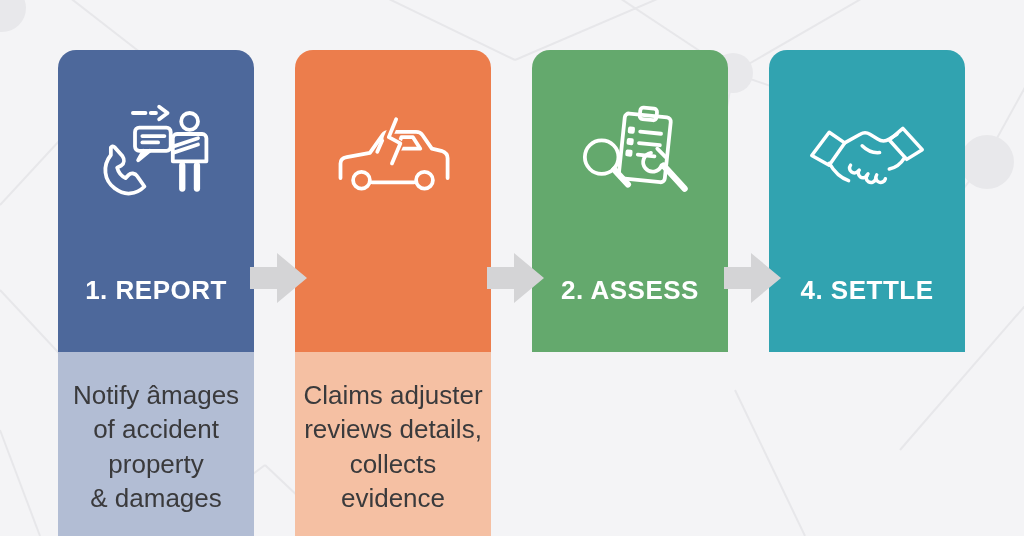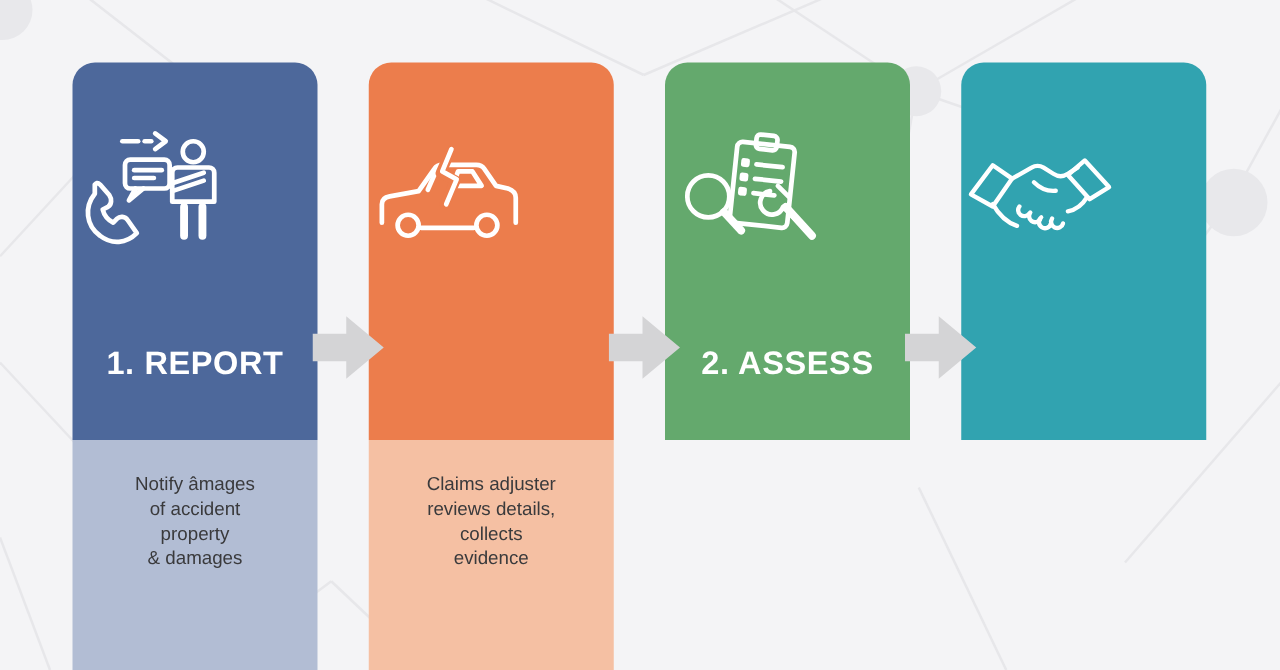--- a/index.html
+++ b/index.html
@@ -12,39 +12,39 @@
   
   .net{position:absolute;inset:0;z-index:0;}
   .net line{stroke:var(--line,#e7e7ea);stroke-width:2;}
   .net circle{fill:var(--node,#e8e8eb);}
   
   .step{position:absolute;top:0;bottom:0;width:196px;z-index:2;}
   .step:nth-child(1){left:58px;}
   .card-dark{
     position:absolute;left:0;top:50px;width:196px;height:302px;
     background:var(--dark);border-radius:18px 18px 0 0;
-    display:flex;flex-direction:column;
+    display:flex;flex-direction:column;align-items:center;
   }
   .card-icon{margin-top:44px;width:126px;height:122px;flex:none;}
   .card-icon svg{width:100%;height:100%;display:block;}
   .card-icon .s{fill:none;stroke:var(--title,#fff);stroke-width:3.6;stroke-linecap:round;stroke-linejoin:round;}
   .card-icon .thick{stroke-width:6;}
   .card-icon .gap{fill:none;stroke:var(--dark);stroke-width:8;stroke-linecap:round;stroke-linejoin:round;}
   .card-title{
     margin-top:auto;margin-bottom:46px;
     color:var(--title,#fff);font-size:26px;font-weight:bold;letter-spacing:.5px;
     text-align:center;white-space:nowrap;
   }
   .card-light{
     position:absolute;left:0;top:352px;bottom:0;width:196px;
     background:var(--light);
   }
   .card-desc{
     padding:26px 6px 0 6px;text-align:center;
-    color:var(--text,#3a3a3c);font-size:15px;line-height:1.32;
+    color:var(--text,#3a3a3c);font-size:26px;line-height:1.32;
     white-space:pre-line;
   }
   
   .arrow{position:absolute;top:250px;width:58px;height:56px;z-index:3;}
   .arrow polygon{fill:var(--arrow,#d4d4d6);}
 </style>
 </head>
 <body>
 
 <div class="stage">
@@ -174,20 +174,21 @@
           <path class="s" d="M26 56 q8 14 20 18"></path>
           <path class="s" d="M104 50 q-6 10 -16 12"></path>
           <path class="s" d="M60 38 q8 8 18 7"></path>
 
           <path class="s" d="M48 58 a5 5 0 1 0 8 6"></path>
           <path class="s" d="M57 63 a5 5 0 1 0 8 6"></path>
           <path class="s" d="M66 67 a5 5 0 1 0 8 5"></path>
           <path class="s" d="M75 68 a5 5 0 1 0 9 4"></path>
         </svg>
       </div>
+      <div class="card-title">4. SETTLE</div>
     </div>
   </div>
 
   <svg class="arrow" style="left:250px" viewBox="0 0 58 56">
     <polygon points="0,17 27,17 27,3 57,28 27,53 27,39 0,39"></polygon>
   </svg>
   <svg class="arrow" style="left:487px" viewBox="0 0 58 56">
     <polygon points="0,17 27,17 27,3 57,28 27,53 27,39 0,39"></polygon>
   </svg>
   <svg class="arrow" style="left:724px" viewBox="0 0 58 56">

